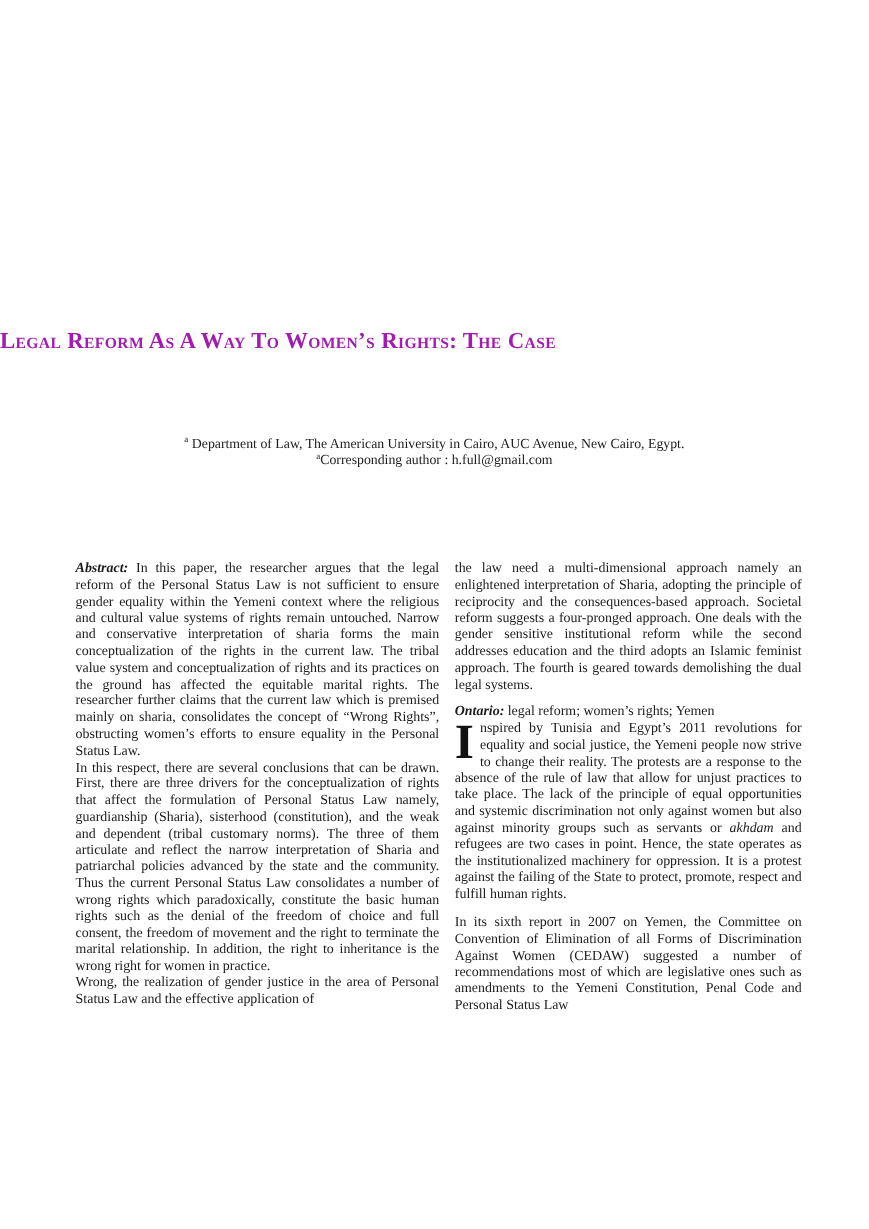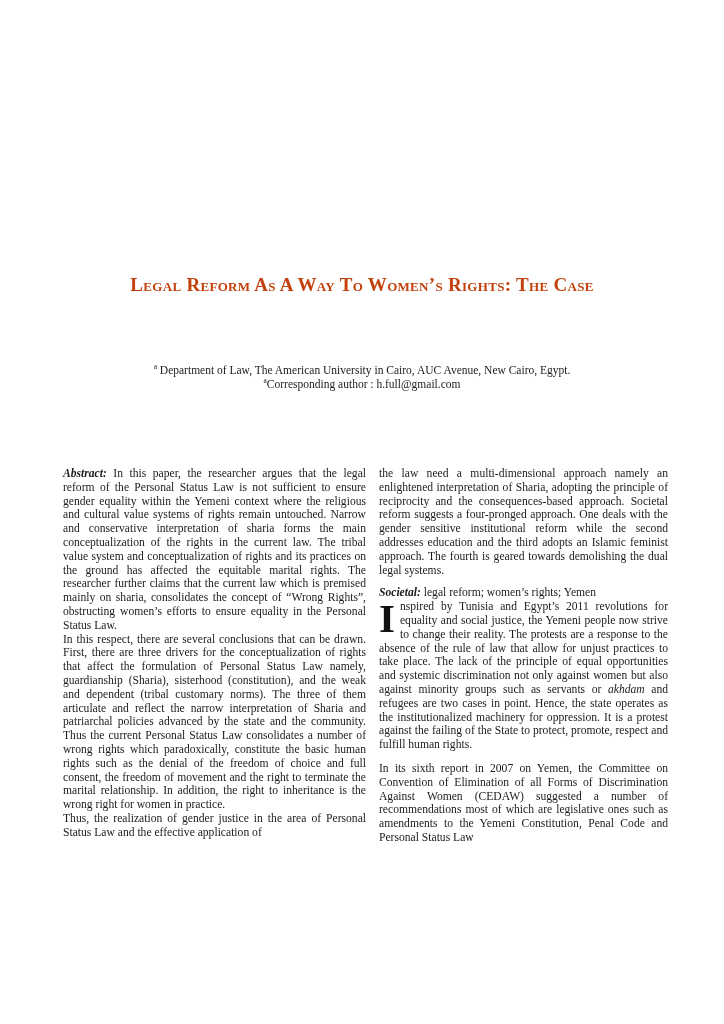--- a/index.html
+++ b/index.html
@@ -14,27 +14,27 @@
     background: #ffffff;
     font-family: "Liberation Serif", "DejaVu Serif", serif;
     color: #1b1b1b;
     overflow: hidden;
   }
   .abs { position: absolute; left: 0; right: 0; }
 
   
   .paper-title {
     top: 272px;
-    text-align: center;
+    text-align: left;
     font-weight: bold;
     font-variant: small-caps;
     font-size: 19px;
     line-height: 26px;
     letter-spacing: 0.3px;
-    color: #c2410c;
+    color: #a21caf;
   }
   .author-line {
     top: 347px;
     text-align: center;
     font-weight: bold;
     font-size: 13px;
   }
   .affiliation-line {
     top: 364px;
     text-align: center;
@@ -115,27 +115,27 @@
   </div>
 
   <div class="abs publisher-block">
   </div>
 
   <div class="columns">
 
     <div class="col col-left">
       <p><span class="bi">Abstract:</span><span> In this paper, the researcher argues that the legal reform of the Personal Status Law is not sufficient to ensure gender equality within the Yemeni context where the religious and cultural value systems of rights remain untouched.  Narrow and conservative interpretation of sharia forms the main conceptualization of the rights in the current law.  The tribal value system and conceptualization of rights and its practices on the ground has affected the equitable marital rights.  The researcher further claims that the current law which is premised mainly on sharia, consolidates the concept of “Wrong Rights”, obstructing women’s efforts to ensure equality in the Personal Status Law.</span></p>
       <p>In this respect, there are several conclusions that can be drawn.  First, there are three drivers for the conceptualization of rights that affect the formulation of Personal Status Law namely, guardianship (Sharia), sisterhood (constitution), and the weak and dependent (tribal customary norms).  The three of them articulate and reflect the narrow interpretation of Sharia and patriarchal policies advanced by the state and the community. Thus the current Personal Status Law consolidates a number of wrong rights which paradoxically, constitute the basic human rights such as the denial of the freedom of choice and full consent, the freedom of movement  and the right to terminate the marital relationship.  In addition, the right to inheritance is the wrong right for women in practice.</p>
-      <p>Thus, the realization of gender justice in the area of Personal Status Law and the effective application of</p>
+      <p>Wrong, the realization of gender justice in the area of Personal Status Law and the effective application of</p>
     </div>
 
     <div class="col col-right">
       <p>the law need a multi-dimensional approach namely an enlightened interpretation of Sharia, adopting the principle of reciprocity and the consequences-based approach. Societal reform suggests a four-pronged approach.  One deals with the gender sensitive institutional reform while the second addresses education and the third adopts an Islamic feminist approach.  The fourth is geared towards demolishing the dual legal systems.</p>
 
-      <p class="keywords-line"><span class="bi">Societal:</span><span> legal reform; women’s rights; Yemen</span></p>
+      <p class="keywords-line"><span class="bi">Ontario:</span><span> legal reform; women’s rights; Yemen</span></p>
 
 
       <p><span class="dropcap">I</span><span>nspired by Tunisia and Egypt’s 2011 revolutions for equality and social justice, the Yemeni people now strive to change their reality. The protests are a response to the absence of the rule of law that allow for unjust practices to take place. The lack of the principle of equal opportunities and systemic discrimination not only against women but also against minority groups such as servants or </span><span class="it">akhdam</span><span> and refugees are two cases in point. Hence, the state operates as the institutionalized machinery for oppression.  It is a protest against the failing of the State to protect, promote, respect and fulfill human rights.</span></p>
 
       <p class="intro-p2">In its sixth report in 2007 on Yemen, the Committee on Convention of Elimination of all Forms of Discrimination Against Women (CEDAW) suggested a number of recommendations most of which are legislative ones such as amendments to the Yemeni Constitution, Penal Code and Personal Status Law</p>
     </div>
 
   </div>
 
 </div>

